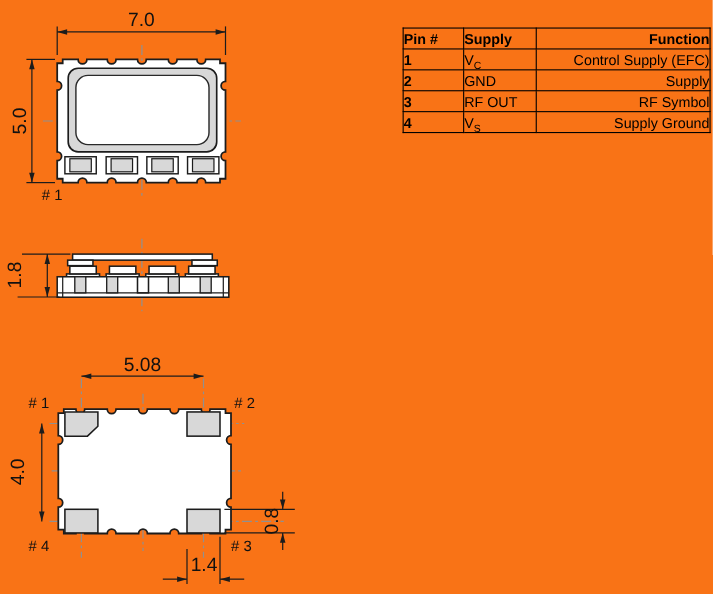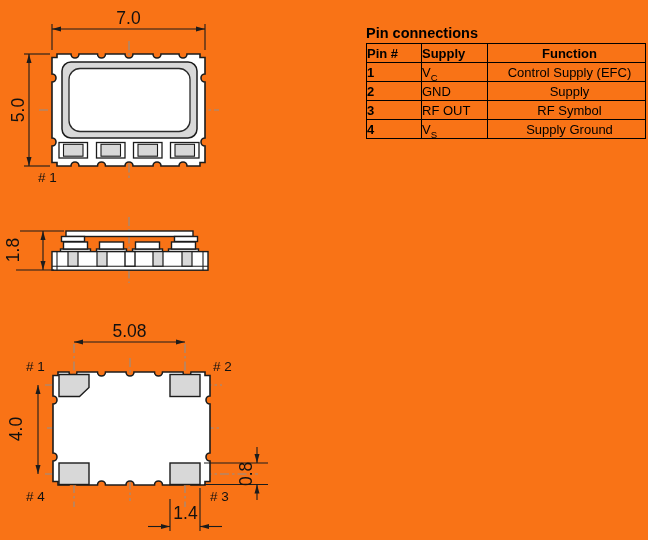--- a/index.html
+++ b/index.html
@@ -25,21 +25,21 @@
 
   
   .pin-table-wrap{position:absolute;left:366px;top:25px;width:280px;}
   .pin-table-title{font-size:14.5px;font-weight:bold;color:#000;line-height:16px;margin:0 0 2px 0;}
   table.pin-table{border-collapse:collapse;table-layout:fixed;width:279px;}
   table.pin-table td,table.pin-table th{border:1.4px solid #000;font-size:13px;color:#000;
       height:18px;padding:0;line-height:17px;vertical-align:middle;overflow:hidden;white-space:nowrap;}
   table.pin-table th{font-weight:bold;}
   .col-pin{width:55px;}.col-sym{width:66px;}.col-fn{width:158px;}
   .cell-center{text-align:left;}
-  .cell-left{text-align:center;padding-left:6px !important;}
+  .cell-left{text-align:right;padding-left:6px !important;}
   .cell-bold{font-weight:bold;}
   table.pin-table sub{font-size:9.5px;line-height:0;}
 </style>
 </head>
 <body>
 
 <div class="canvas">
 
   <svg class="drawing-svg" width="648" height="540" viewBox="0 0 648 540">
 
@@ -210,21 +210,20 @@
       </g>
 
       <text class="pin-label" x="26" y="371"># 1</text>
       <text class="pin-label" x="213" y="371"># 2</text>
       <text class="pin-label" x="210" y="501"># 3</text>
       <text class="pin-label" x="26" y="501"># 4</text>
     </g>
   </svg>
 
   <div class="pin-table-wrap">
-    <div class="pin-table-title">Pin connections</div>
     <table class="pin-table">
       <colgroup>
           <col class="col-pin">
           <col class="col-sym">
           <col class="col-fn">
         </colgroup>
       <thead>
         <tr>
           <th class="cell-center">Pin #</th>
           <th class="cell-center">Supply</th>

